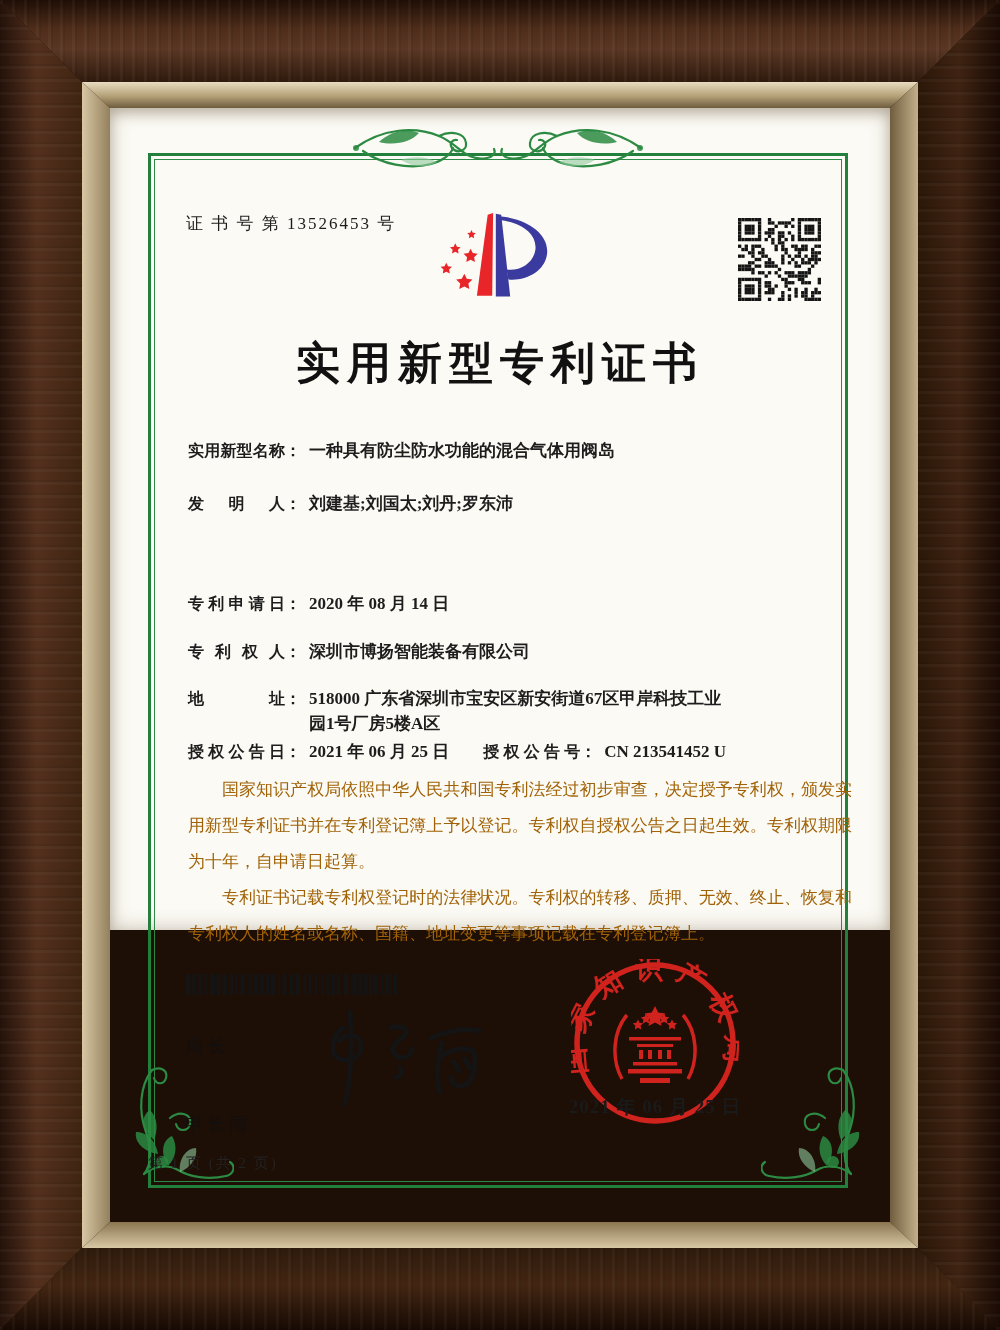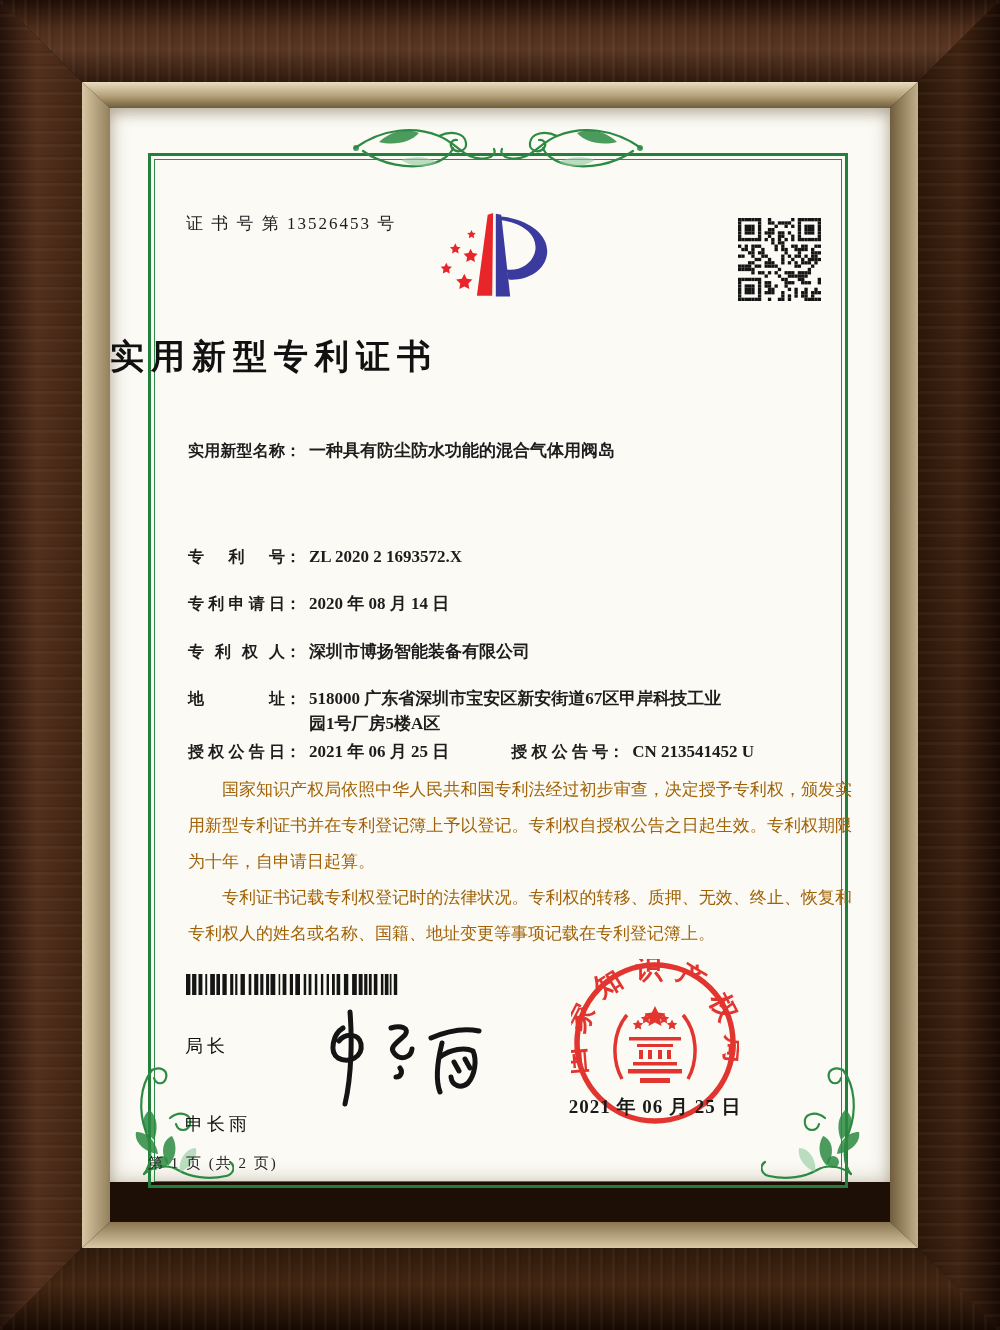--- a/index.html
+++ b/index.html
@@ -34,45 +34,45 @@
     background:linear-gradient(90deg,#d8c7a4 0%,#93805c 100%);
     clip-path:polygon(0 0,28px 26px,28px 1140px,0 1166px);}
   .gf-right{right:82px;top:82px;width:28px;height:1166px;
     background:linear-gradient(270deg,#c3b08a 0%,#6f5d3e 100%);
     clip-path:polygon(28px 0,28px 1166px,0 1140px,0 26px);}
   .gf-bottom{left:82px;bottom:82px;width:836px;height:26px;
     background:linear-gradient(0deg,#d9c8a5 0%,#8a7550 100%);
     clip-path:polygon(28px 0,808px 0,836px 26px,0 26px);}
 
   
-  .paper{position:absolute;left:110px;top:108px;width:780px;height:1074px;
+  .paper{position:absolute;left:110px;top:108px;width:780px;height:822px;
     background:#fbfaf4;
     box-shadow:inset 0 0 20px rgba(80,55,25,.30), inset 0 6px 12px rgba(80,55,25,.22);}
   .gborder{position:absolute;left:38px;top:45px;width:700px;height:1035px;
     border:3px solid #23803c;box-sizing:border-box;}
   .gborder-inner{position:absolute;inset:3px;border:1px solid #2d8a46;}
 
   .orn{position:absolute;}
   .orn-s{stroke:#2c8a42;stroke-width:2.2;fill:none;stroke-linecap:round;}
   .orn-f{fill:#2c8a42;opacity:.85;}
   .orn-lite{fill:#8fca9d;opacity:.6;}
   .flip{transform:scaleX(-1);}
 
   
   .abs{position:absolute;}
   .cert-no{left:76px;top:104px;font-size:17px;letter-spacing:2px;color:#1c1c1c;}
-  .title{left:0;top:226px;width:100%;text-align:left;font-size:34px;font-weight:600;
+  .title{left:0;top:226px;width:100%;text-align:center;font-size:44px;font-weight:600;
     letter-spacing:7px;color:#111;}
   .row{left:78px;width:668px;color:#1d1d1d;font-weight:bold;}
   .flabel{display:inline-block;width:97px;text-align:justify;text-align-last:justify;
     font-size:16px;vertical-align:top;line-height:25px;}
   .fcolon{display:inline-block;width:16px;font-size:16px;vertical-align:top;line-height:25px;}
   .fvalue{display:inline-block;font-size:17px;margin-left:8px;vertical-align:top;
     white-space:pre-line;line-height:25px;max-width:540px;}
-  .grant2{margin-left:62px;}
+  .grant2{margin-left:34px;}
   .paras{left:78px;top:664px;width:664px;font-size:17px;line-height:36px;
     text-align:justify;color:#a16207;}
   .paras p{margin:0;text-indent:2em;}
   .barcode{left:76px;top:866px;width:213px;height:21px;}
   .signer-title{left:75px;top:926px;font-size:18px;font-weight:400;letter-spacing:4px;color:#111;}
   .signer-name{left:75px;top:1004px;font-size:18px;font-weight:400;letter-spacing:4px;color:#111;}
   .signature{left:195px;top:898px;}
   .seal{left:461px;top:851px;opacity:.92;}
   .seal-date{left:452px;top:986px;width:186px;text-align:center;font-size:19px;
     font-weight:600;letter-spacing:1px;color:#1a1a1a;}
@@ -435,22 +435,22 @@
           <rect x="13.2" y="79.2" width="3.3" height="3.3"></rect>
           <rect x="16.5" y="79.2" width="3.3" height="3.3"></rect>
           <rect x="19.8" y="79.2" width="3.3" height="3.3"></rect>
         </svg></div>
 
     <div class="abs title">实用新型专利证书</div>
 
     <div class="abs row" style="top:330px">
       <span class="flabel">实用新型名称</span><span class="fcolon">：</span><span class="fvalue">一种具有防尘防水功能的混合气体用阀岛</span>
     </div>
-    <div class="abs row" style="top:436px">
-      <span class="flabel">专利号</span><span class="fcolon">：</span><span class="fvalue">ZL 2020 2 1693572.X</span>
+    <div class="abs row" style="top:383px">
+      <span class="flabel">发明人</span><span class="fcolon">：</span><span class="fvalue">刘建基;刘国太;刘丹;罗东沛</span>
     </div>
     <div class="abs row" style="top:483px">
       <span class="flabel">专利申请日</span><span class="fcolon">：</span><span class="fvalue">2020 年 08 月 14 日</span>
     </div>
     <div class="abs row" style="top:531px">
       <span class="flabel">专利权人</span><span class="fcolon">：</span><span class="fvalue">深圳市博扬智能装备有限公司</span>
     </div>
     <div class="abs row" style="top:578px">
       <span class="flabel">地址</span><span class="fcolon">：</span><span class="fvalue">518000 广东省深圳市宝安区新安街道67区甲岸科技工业
 园1号厂房5楼A区</span>

